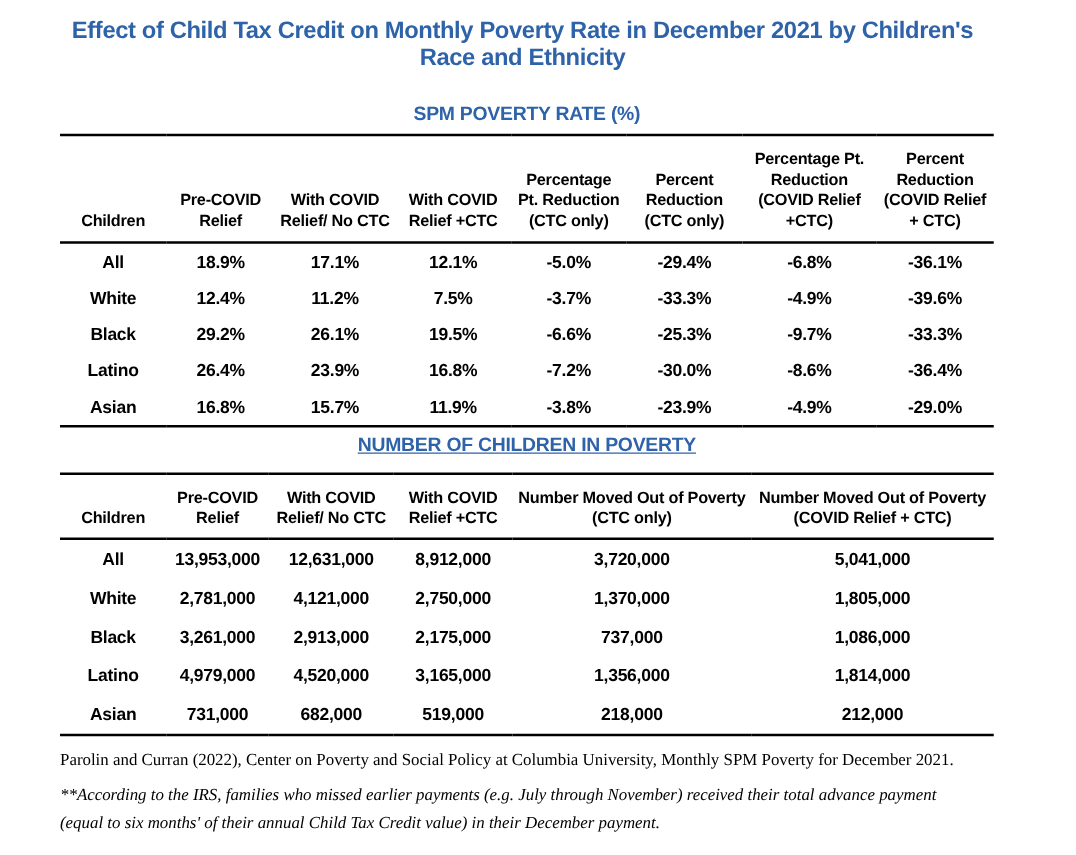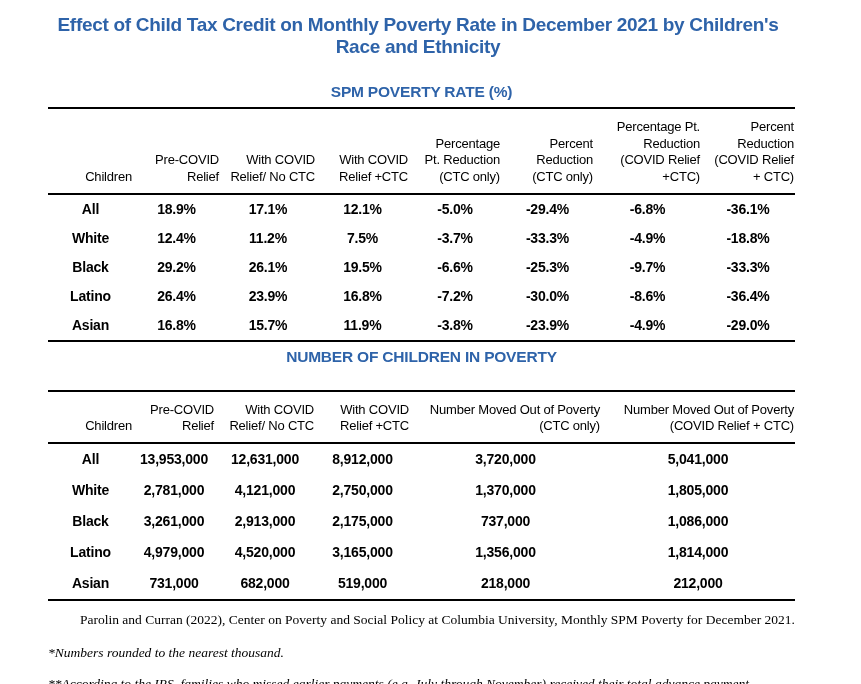--- a/index.html
+++ b/index.html
@@ -31,53 +31,52 @@
   }
   .section-heading {
     width: 747px;
     text-align: center;
     color: #2E63A9;
     font-size: 15.5px;
     font-weight: 700;
     letter-spacing: -0.2px;
   }
   .section-heading.first { margin-top: 25px; margin-bottom: 6px; }
-  .section-heading.second { margin-top: 6px; margin-bottom: 24px; }
+  .section-heading.second { margin-top: 6px; margin-bottom: 12px; text-decoration: underline; }
   table.data-table {
     width: 747px;
     border-collapse: collapse;
     table-layout: fixed;
     border-top: 2.5px solid #000;
     border-bottom: 2.5px solid #000;
   }
   table.data-table thead tr { border-bottom: 2.5px solid #000; }
   table.data-table th {
     vertical-align: bottom;
-    text-align: right;
+    text-align: center;
     font-size: 13px;
-    font-weight: 400;
+    font-weight: 700;
     line-height: 1.28;
     padding: 10px 1px 7px;
     white-space: pre-line;
     letter-spacing: -0.2px;
   }
   table.data-table td {
     text-align: center;
     font-size: 14px;
     font-weight: 700;
     padding: 6.5px 1px;
     white-space: nowrap;
     letter-spacing: -0.2px;
   }
   table.children-table td { padding: 7.5px 1px; }
   .footer { width: 747px; margin-top: 10px; font-family: "Liberation Serif", serif; }
   .footer .source {
     font-size: 13.5px;
     line-height: 1.3;
-    margin-left: 32px;
   }
   .footer .note {
     font-size: 13.5px;
     font-style: italic;
     line-height: 1.6;
   }
   .footer .note1 { margin-top: 14px; }
   .footer .note2 { margin-top: 9px; width: 724px; }
 </style>
 </head>
@@ -137,21 +136,21 @@
         <td>-36.1%</td>
       </tr>
       <tr>
         <td>White</td>
         <td>12.4%</td>
         <td>11.2%</td>
         <td>7.5%</td>
         <td>-3.7%</td>
         <td>-33.3%</td>
         <td>-4.9%</td>
-        <td>-18.8%</td>
+        <td>-39.6%</td>
       </tr>
       <tr>
         <td>Black</td>
         <td>29.2%</td>
         <td>26.1%</td>
         <td>19.5%</td>
         <td>-6.6%</td>
         <td>-25.3%</td>
         <td>-9.7%</td>
         <td>-33.3%</td>
@@ -244,17 +243,16 @@
         <td>682,000</td>
         <td>519,000</td>
         <td>218,000</td>
         <td>212,000</td>
       </tr>
     </tbody>
   </table>
 
   <div class="footer">
     <div class="source">Parolin and Curran (2022), Center on Poverty and Social Policy at Columbia University, Monthly SPM Poverty for December 2021.</div>
-    <div class="note note1">*Numbers rounded to the nearest thousand.</div>
     <div class="note note2">**According to the IRS, families who missed earlier payments (e.g. July through November) received their total advance payment (equal to six months' of their annual Child Tax Credit value) in their December payment.</div>
   </div>
 
 </div>
 
 </body></html>

